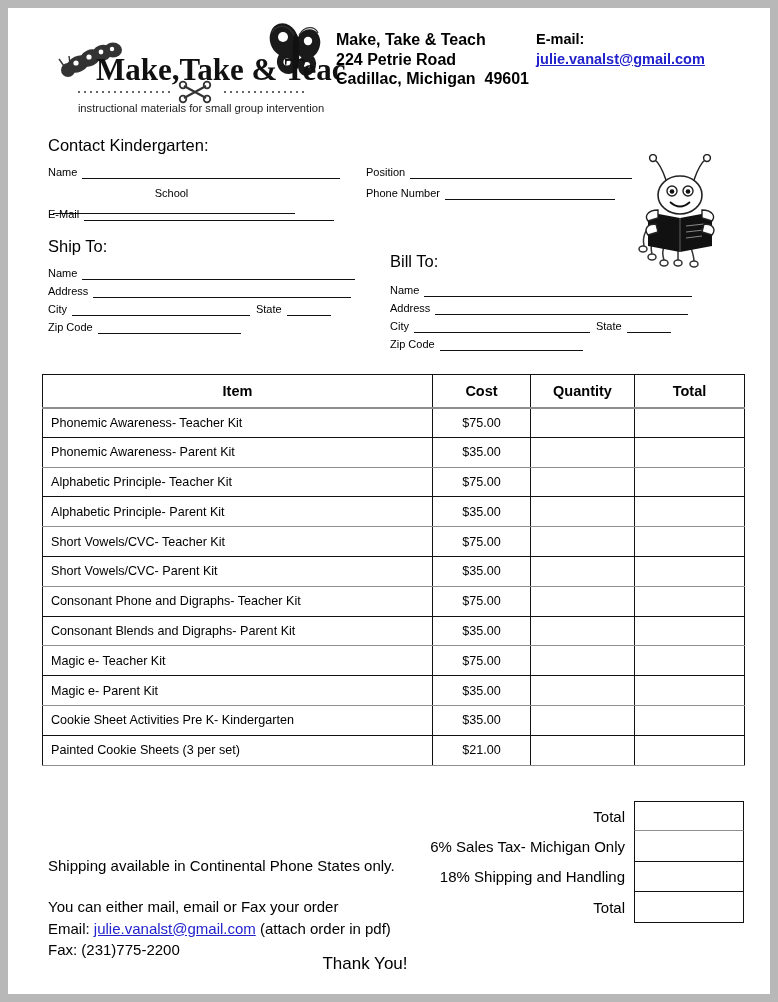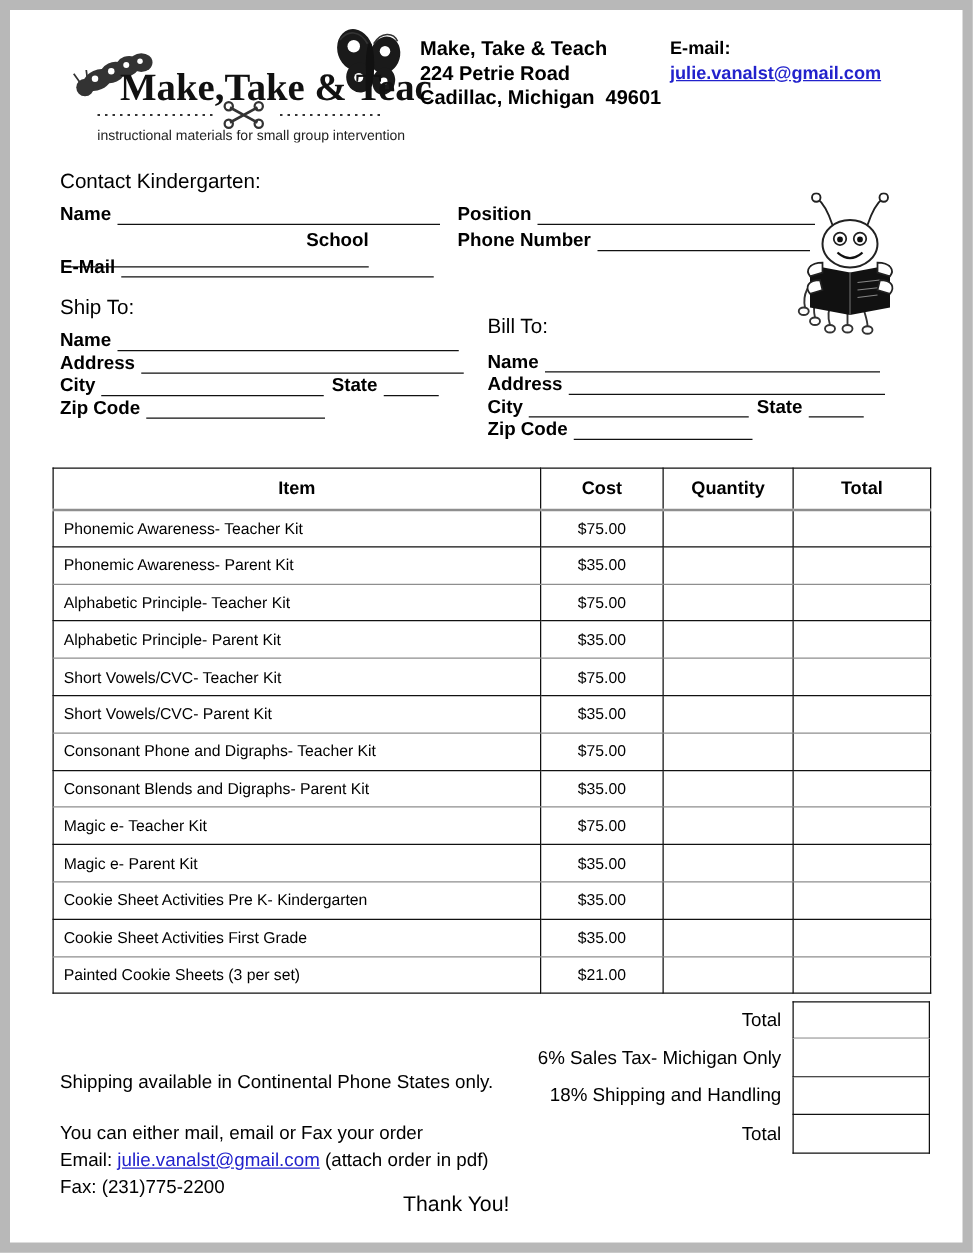--- a/index.html
+++ b/index.html
@@ -67,26 +67,25 @@
 
   
   .section-title {
     position: absolute;
     font-size: 16.5px;
     color: #000;
     white-space: nowrap;
   }
   .field {
     position: absolute;
-    font-size: 15px;
+    font-size: 11px;
     color: #000;
     white-space: nowrap;
     display: flex;
-    align-items: flex-end;
-    font-weight: bold;
+    align-items: center;
   }
   .field .lbl { line-height: 16px; }
   .rule {
     display: inline-block;
     border-bottom: 1.6px solid #111;
     height: 13px;
     margin-left: 5px;
   }
 
   
@@ -441,26 +440,20 @@
           <td class="c-total"></td>
         </tr>
         <tr>
           <td class="c-item">Magic e- Parent Kit</td>
           <td class="c-cost">$35.00</td>
           <td class="c-qty"></td>
           <td class="c-total"></td>
         </tr>
         <tr>
           <td class="c-item">Cookie Sheet Activities Pre K- Kindergarten</td>
-          <td class="c-cost">$35.00</td>
-          <td class="c-qty"></td>
-          <td class="c-total"></td>
-        </tr>
-        <tr>
-          <td class="c-item">Cookie Sheet Activities First Grade</td>
           <td class="c-cost">$35.00</td>
           <td class="c-qty"></td>
           <td class="c-total"></td>
         </tr>
         <tr>
           <td class="c-item">Painted Cookie Sheets (3 per set)</td>
           <td class="c-cost">$21.00</td>
           <td class="c-qty"></td>
           <td class="c-total"></td>
         </tr>

